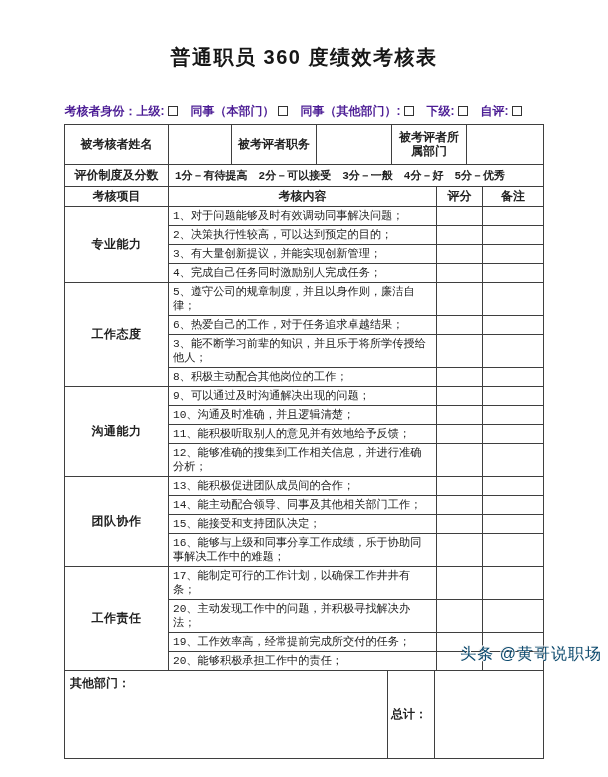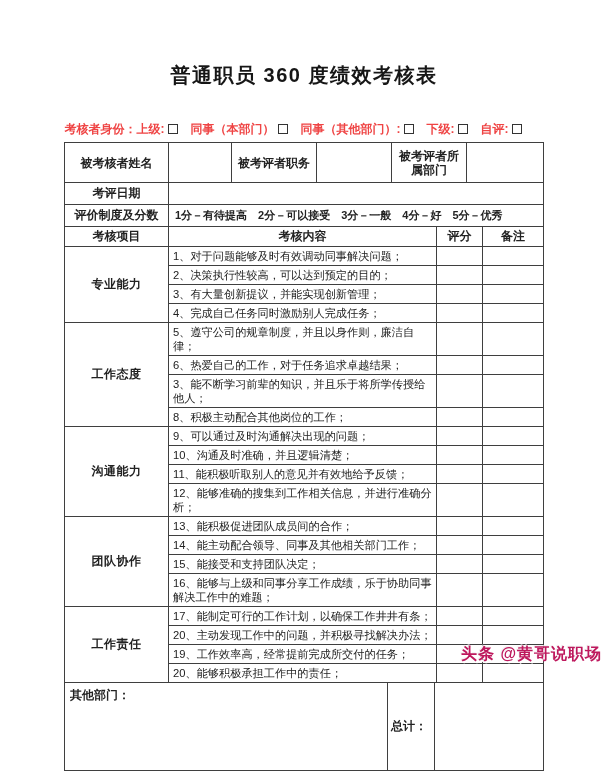--- a/index.html
+++ b/index.html
@@ -4,54 +4,55 @@
 <style>
   * { margin: 0; padding: 0; box-sizing: border-box; }
   html, body { background: #ffffff; }
   body {
     width: 608px; height: 777px;
     position: relative;
     font-family: "Liberation Sans", "DejaVu Sans", sans-serif;
     color: #1f1f1f;
     overflow: hidden;
   }
-  .page { width: 608px; height: 669px; position: relative; padding-top: 62px; }
+  .page { width: 608px; height: 669px; position: relative; padding-top: 44px; }
 
   .doc-title {
     text-align: center;
     font-size: 20px;
     font-weight: 700;
     letter-spacing: 1.5px;
     color: #161616;
     margin-bottom: 32px;
   }
 
   .identity-row {
     width: 479px;
     margin: 0 auto 4px auto;
     font-size: 12px;
     font-weight: 600;
-    color: #ef4444;
+    color: #4c1d95;
     white-space: nowrap;
   }
   .identity-option { margin-right: 13px; }
   .checkbox {
     display: inline-block;
     width: 10px; height: 10px;
     border: 1.4px solid #333;
     vertical-align: -1px;
     margin-left: 3px;
     background: #fff;
   }
 
   table {
     width: 479px;
     margin: 0 auto;
     border-collapse: collapse;
     table-layout: fixed;
+    font-family: Liberation Mono, monospace;
   }
   table.stacked { margin-top: -1px; }
   td {
     border: 1px solid #3f3f3f;
     font-size: 12px;
     color: #222;
     padding: 2px 4px;
     vertical-align: middle;
   }
   .lbl { text-align: center; font-weight: 600; }
@@ -99,22 +100,22 @@
     font-weight: 600;
     padding: 2px 3px;
     font-size: 12px;
   }
 
   .watermark {
     position: absolute;
     right: 6px;
     bottom: 4px;
     font-size: 16px;
-    font-weight: 700;
-    color: #be185d;
+    font-weight: 400;
+    color: #0c4a6e;
     text-shadow: 1.5px 1.5px 0 #ffffff, -1px -1px 0 #f2f2f2;
     letter-spacing: 1px;
   }
 </style>
 </head>
 <body>
 
 <div class="page">
 
   <div class="doc-title">普通职员 360 度绩效考核表</div>
@@ -133,24 +134,20 @@
         <col style="width:77px">
     </colgroup>
     <tbody>
         <tr class="info-row-a">
       <td class="lbl">被考核者姓名</td>
       <td class="blank-cell"></td>
       <td class="lbl">被考评者职务</td>
       <td class="blank-cell"></td>
       <td class="lbl">被考评者所属部门</td>
       <td class="blank-cell"></td>
-    </tr>
-    <tr class="info-row-b">
-      <td class="lbl">考评日期</td>
-      <td class="blank-cell" colspan="5"></td>
     </tr>
     <tr class="info-row-c">
       <td class="lbl">评价制度及分数</td>
       <td class="scale-cell" colspan="5">1分－有待提高　2分－可以接受　3分－一般　4分－好　5分－优秀</td>
     </tr>
   </tbody>
     </table>
 
   <table class="stacked">
     <colgroup>

